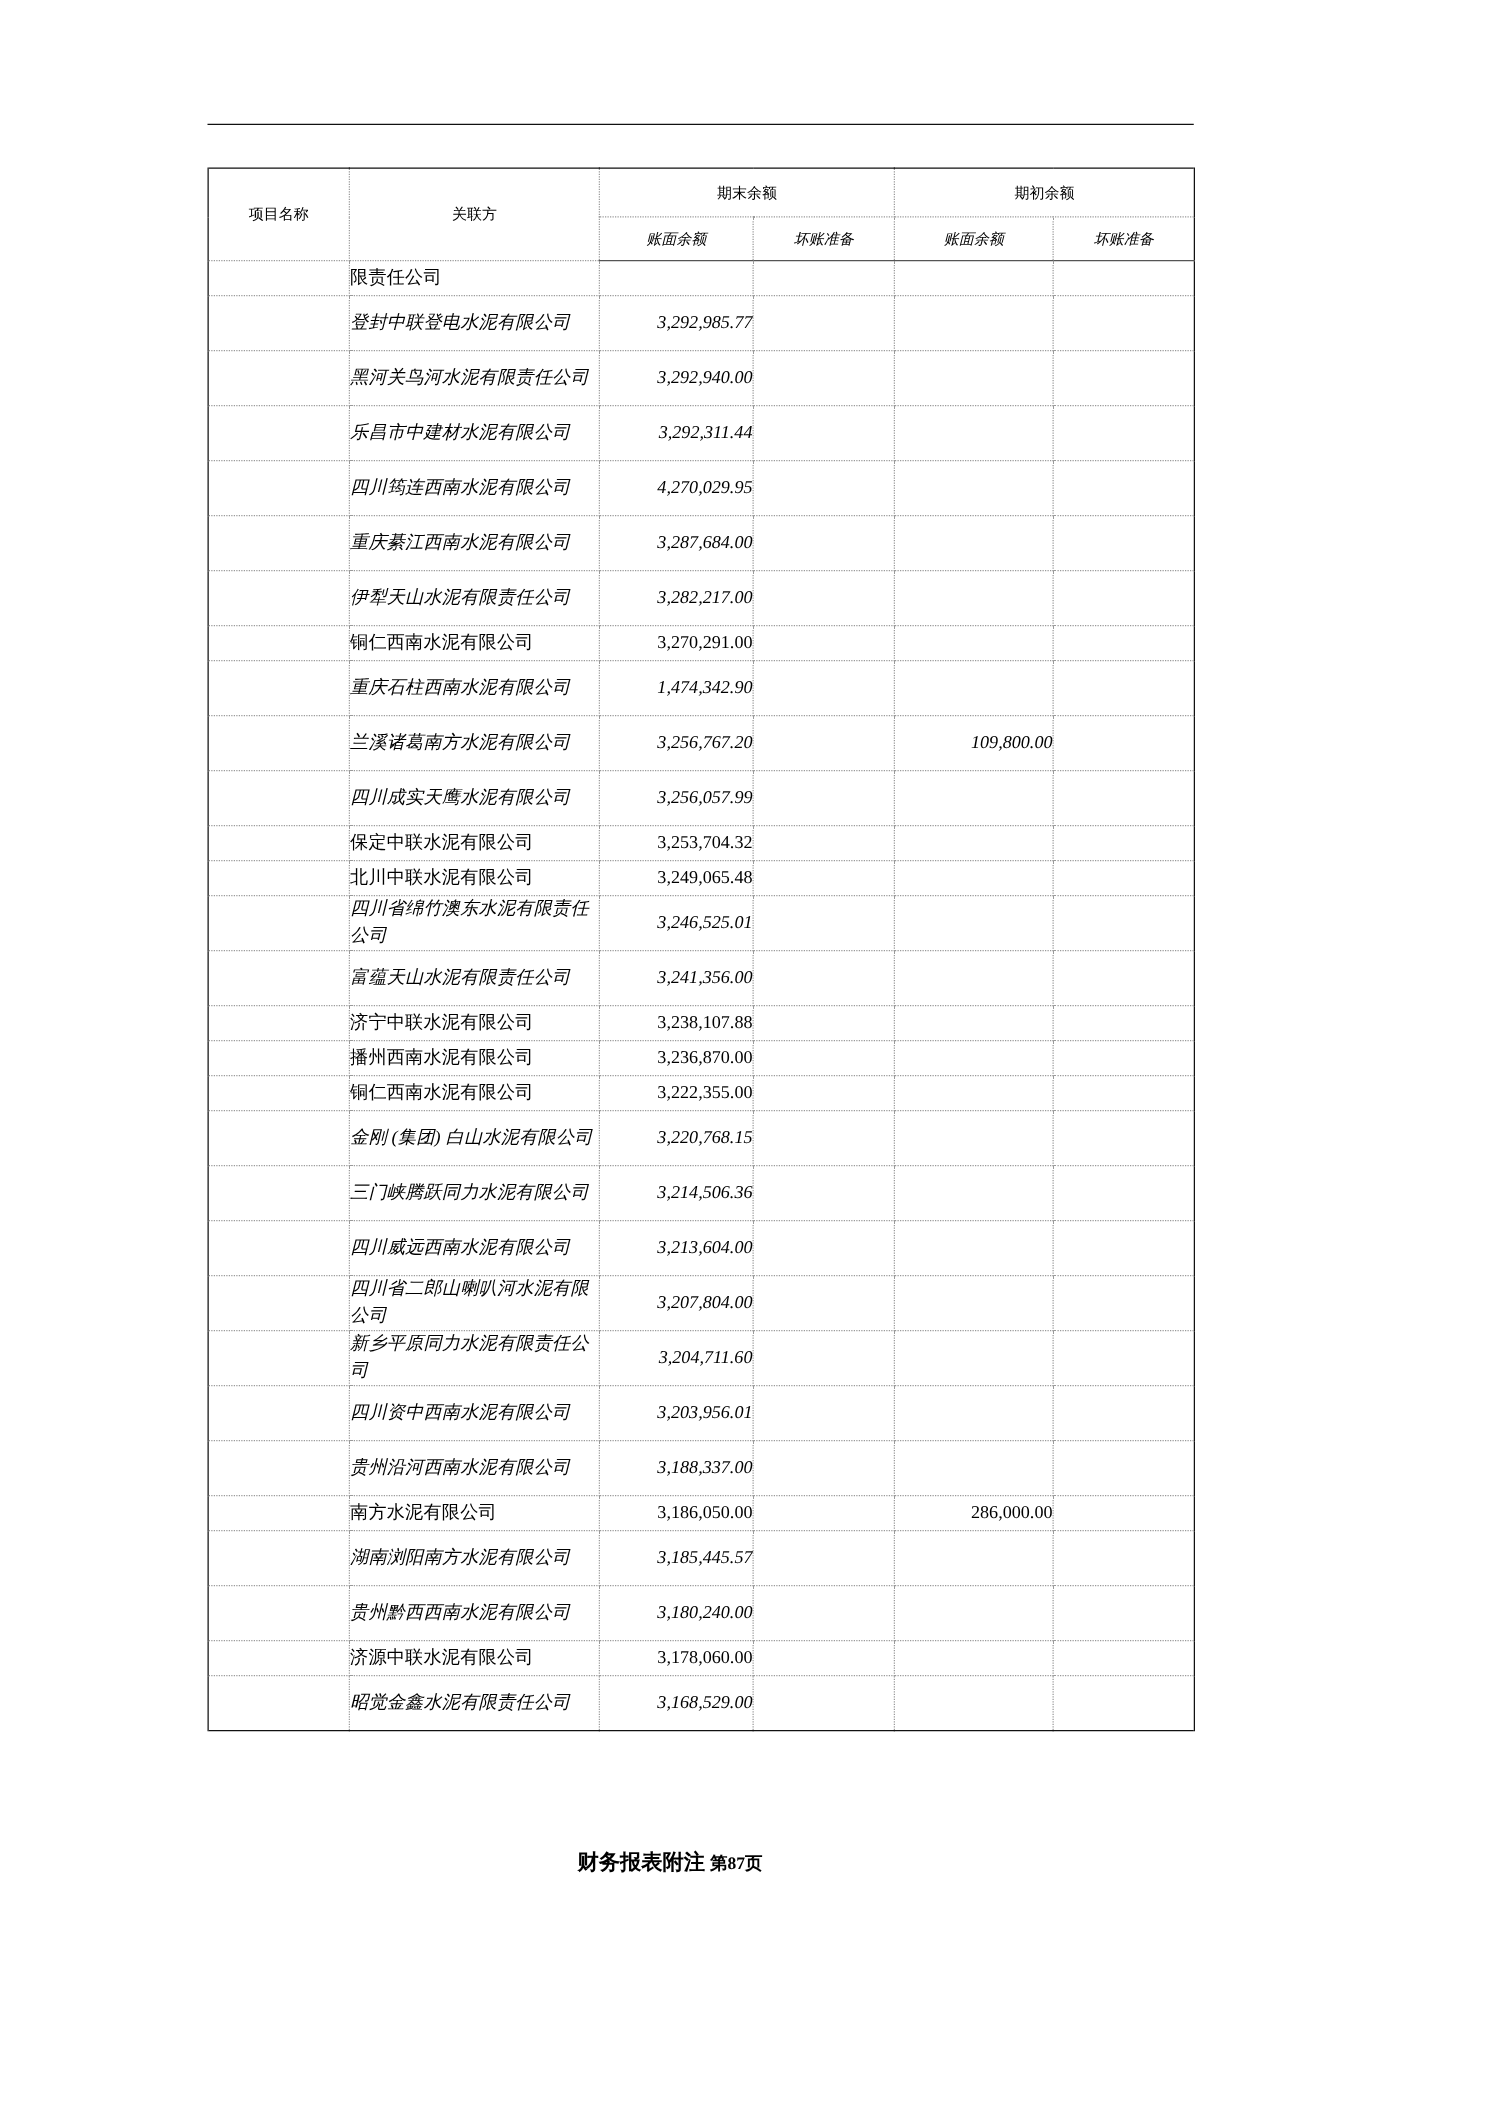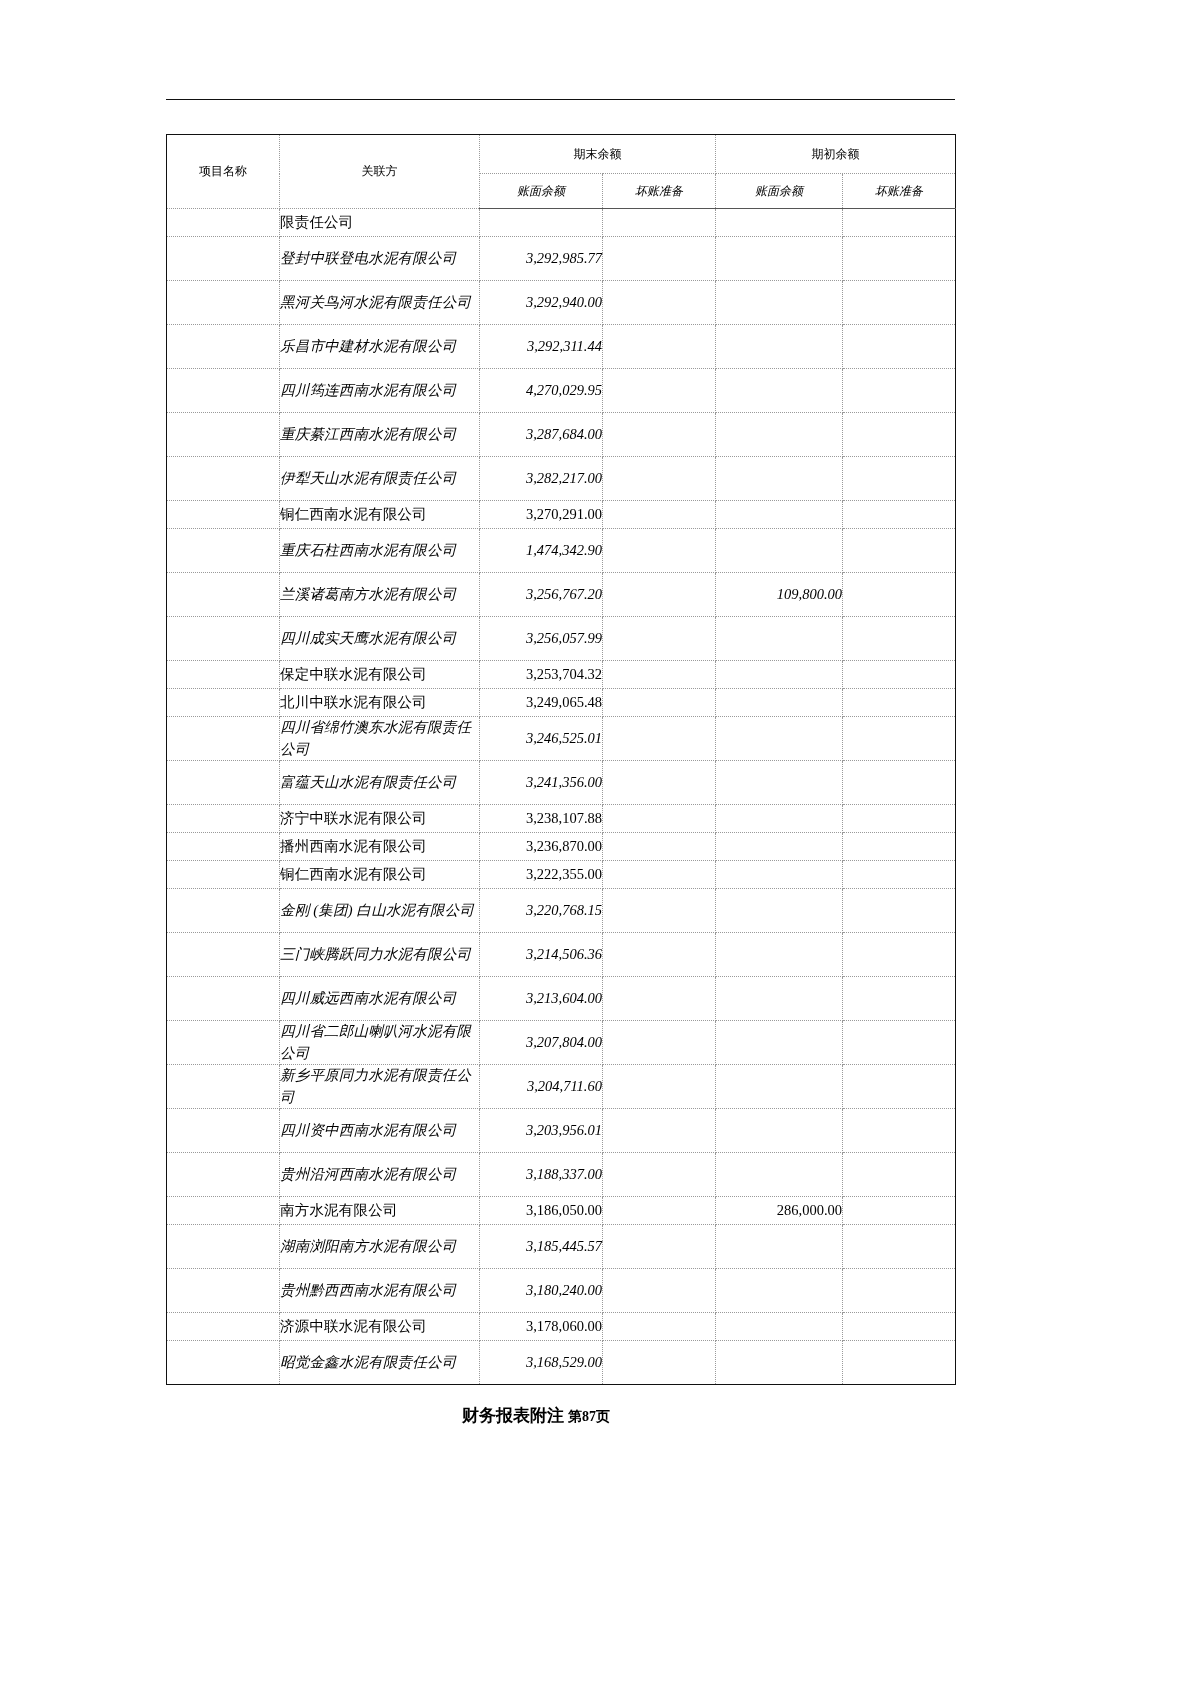--- a/index.html
+++ b/index.html
@@ -95,21 +95,21 @@
   }
   .cell-blank {
     padding: 5px 4px;
   }
   tbody tr { height: 28px; }
   tbody tr.tall { height: 44px; font-style: italic; }
 
   .footer {
     position: absolute;
     left: 0;
-    top: 1404px;
+    top: 1478px;
     width: 1072px;
     text-align: center;
     font-size: 17px;
     font-weight: bold;
     font-family: "Liberation Serif", "DejaVu Serif", serif;
   }
   .footer .pg {
     font-size: 14px;
     font-weight: bold;
     margin-left: 4px;

